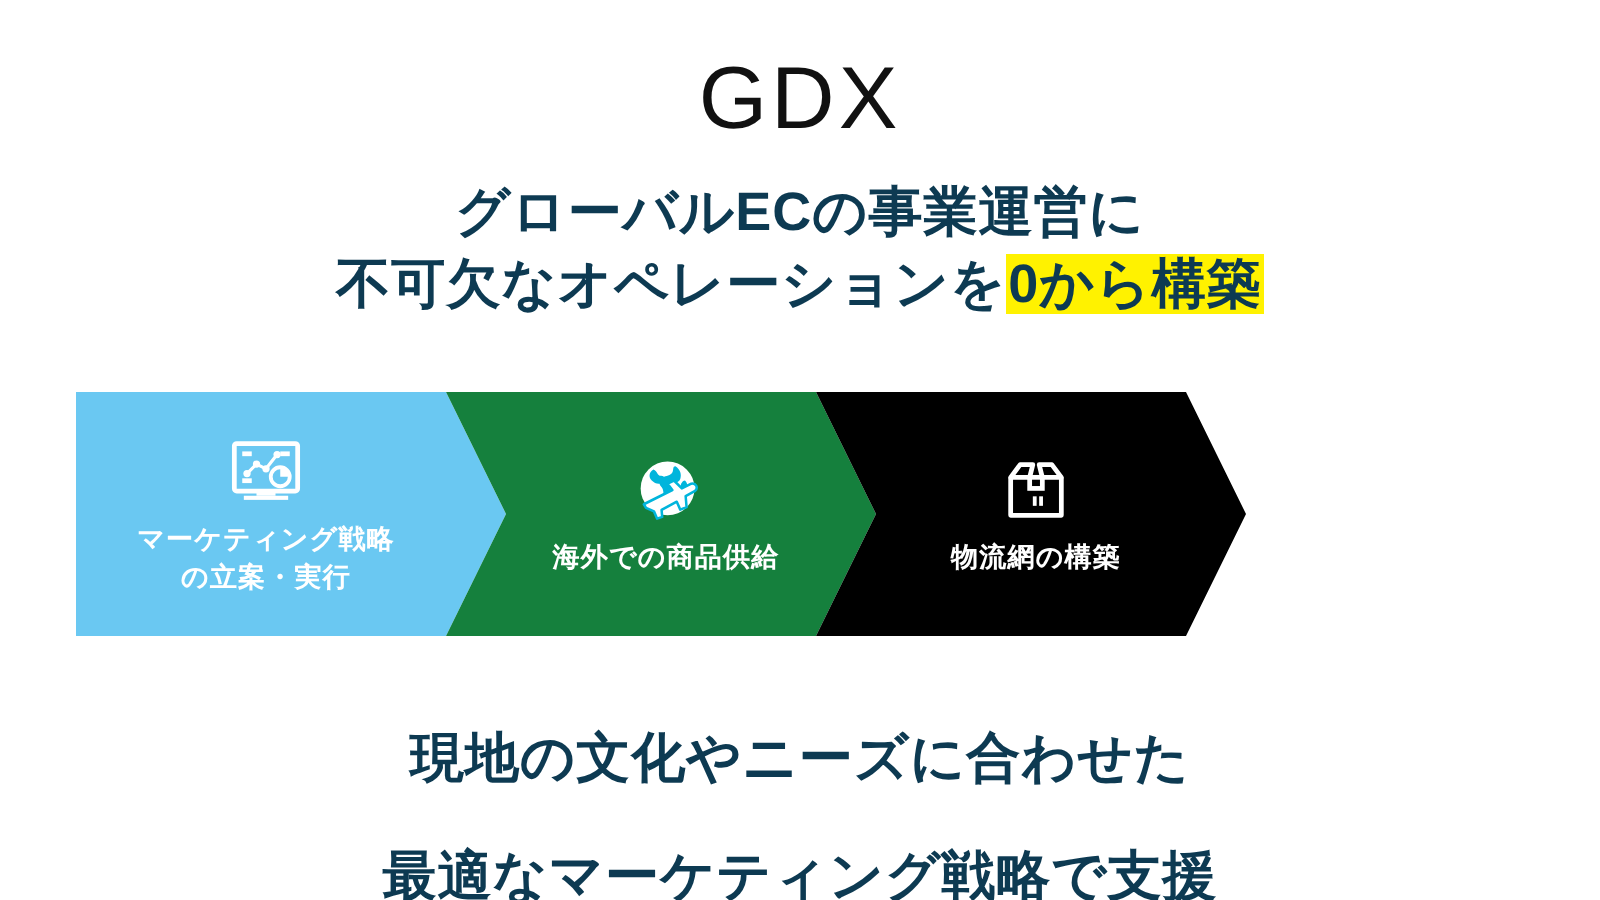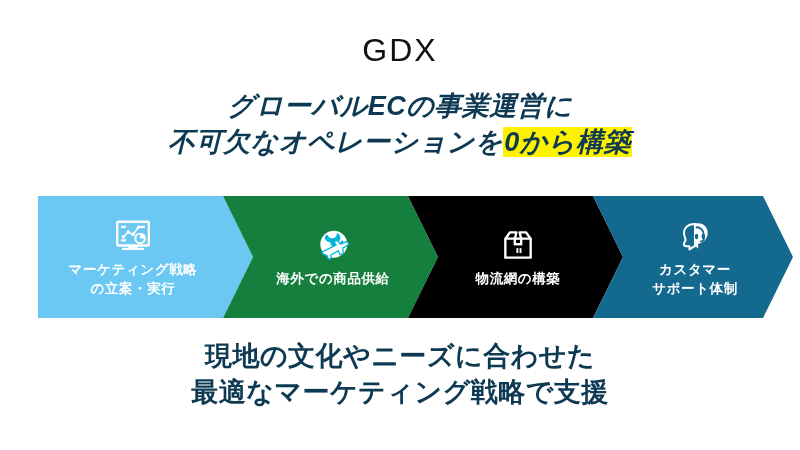--- a/index.html
+++ b/index.html
@@ -22,38 +22,37 @@
     box-sizing: border-box;
   }
 
   
   .title {
     position: absolute;
     top: 28px;
     left: 0;
     width: 800px;
     text-align: center;
-    font-size: 32px;
+    font-size: 44px;
     font-weight: 400;
     letter-spacing: 2px;
     color: #111111;
     line-height: 44px;
   }
 
   
   .subtitle {
     position: absolute;
     top: 88px;
     left: 0;
     width: 800px;
     text-align: center;
     color: #0d3a52;
     font-size: 27px;
     font-weight: bold;
-    font-style: italic;
     line-height: 36px;
     letter-spacing: 0.5px;
   }
   .subtitle .line {
     display: block;
     white-space: nowrap;
   }
   .hl {
     background: #fff200;
     padding: 0 1px;
@@ -140,20 +139,21 @@
     text-align: center;
     color: #0d3a52;
     font-size: 27px;
     font-weight: bold;
     line-height: 36px;
     letter-spacing: 0.5px;
   }
   .caption .line {
     display: block;
     white-space: nowrap;
+    margin-top: 23px;
   }
 </style>
 </head>
 <body>
 
 <div class="slide">
 
   <div class="title">GDX</div>
 
   <div class="subtitle">
@@ -208,34 +208,20 @@
           <path d="M8 16 l6 -8 h8 l-2 8 Z" fill="none" stroke="#ffffff" stroke-width="3" stroke-linejoin="round"></path>
           <path d="M40 16 l-6 -8 h-8 l2 8 Z" fill="none" stroke="#ffffff" stroke-width="3" stroke-linejoin="round"></path>
           <rect x="20" y="16" width="8" height="7" fill="none" stroke="#ffffff" stroke-width="3"></rect>
           <rect x="22" y="28" width="2.4" height="6" fill="#ffffff"></rect>
           <rect x="26" y="28" width="2.4" height="6" fill="#ffffff"></rect>
         </svg>
         <div class="seg-label">物流網の構築</div>
       </div>
     </div>
 
-    <div class="seg seg-4">
-      <div class="seg-inner">
-        <svg class="seg-icon" viewBox="0 0 48 48">
-          <path d="M22 9 c-7 0 -12 5 -12 11 c0 4 2 6 2 9 c0 2 -2 3 -2 5 c0 2 2 3 4 3 l3 0 l0 4 l6 -4 l1 0 l0 -28 Z" fill="none" stroke="#ffffff" stroke-width="2.6" stroke-linejoin="round"></path>
-          <path d="M28 8 c7 0 12 5 12 12 c0 7 -5 13 -12 14 l0 6 l-5 -5 l0 -27 Z" fill="#ffffff"></path>
-          <path d="M26 13 a9 9 0 0 1 9 9 l0 5" fill="none" stroke="#14698e" stroke-width="2.4" stroke-linecap="round"></path>
-          <rect x="32.5" y="21" width="4" height="7" rx="2" fill="#14698e"></rect>
-          <rect x="24" y="21" width="4" height="7" rx="2" fill="#14698e"></rect>
-          <path d="M35 27 c0 3 -2 4 -4 4" fill="none" stroke="#14698e" stroke-width="2" stroke-linecap="round"></path>
-        </svg>
-        <div class="seg-label">カスタマー
-サポート体制</div>
-      </div>
-    </div>
 
   </div>
 
   <div class="caption">
     <span class="line">現地の文化やニーズに合わせた</span>
     <span class="line">最適なマーケティング戦略で支援</span>
   </div>
 
 </div>
 

